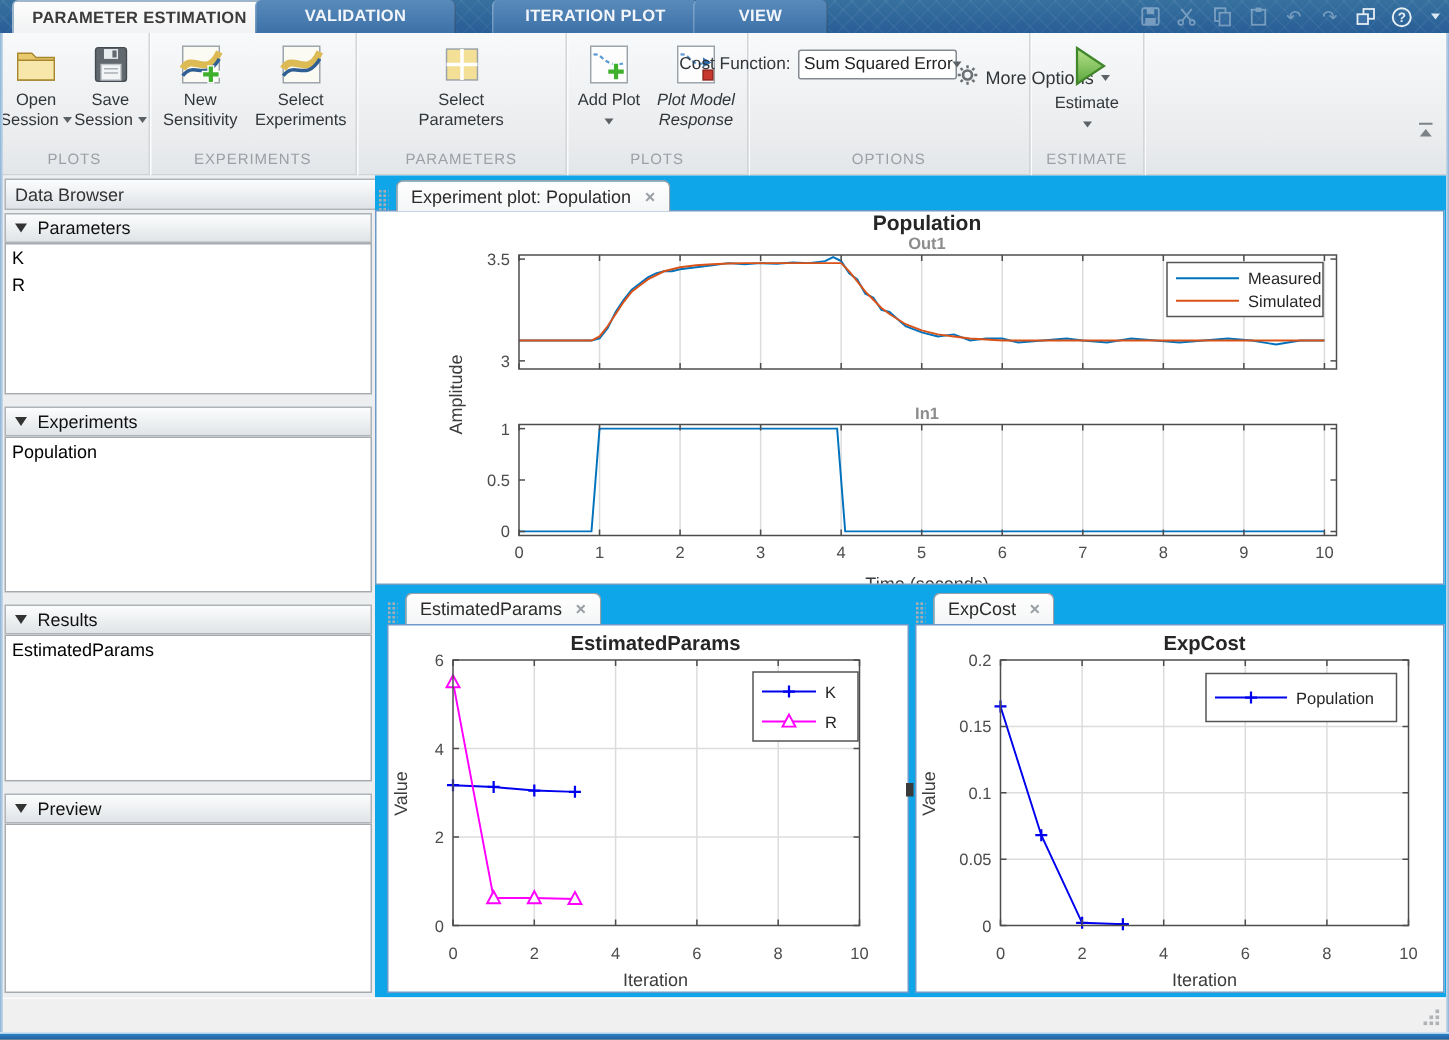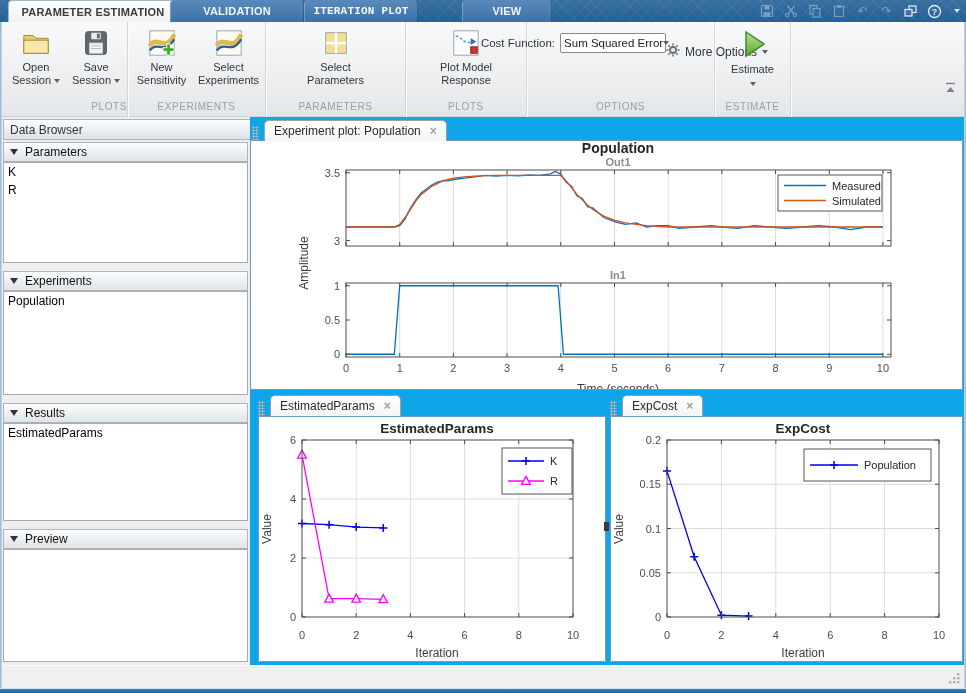--- a/index.html
+++ b/index.html
@@ -76,21 +76,21 @@
   #borderL{left:0;} #borderR{right:0;background:linear-gradient(90deg,#c8dbec,#8fb4d6);}
 </style>
 </head>
 <body>
 
 <div id="window">
 
   <div id="tabstrip">
     <div class="rtab active" style="left:8px;width:170px;">PARAMETER ESTIMATION</div>
     <div class="rtab" style="left:170px;width:134px;">VALIDATION</div>
-    <div class="rtab" style="left:304px;width:114px;font-family:Liberation Mono, monospace;">ITERATION PLOT</div>
+    <div class="rtab" style="left:328px;width:138px;">ITERATION PLOT</div>
     <div class="rtab" style="left:462px;width:90px;">VIEW</div>
 
     <div id="qat">
       <span class="qicon disabled">
         <svg width="14" height="14" viewBox="0 0 14 14">
             <rect x="1.5" y="1.5" width="11" height="11" rx="1" fill="none" stroke="#dbe7f2" stroke-width="1.2"></rect>
             <rect x="4.5" y="2" width="5" height="3.5" fill="#dbe7f2"></rect>
             <rect x="3.5" y="8" width="7" height="4" fill="#dbe7f2"></rect>
           </svg>
       </span>
@@ -126,21 +126,21 @@
             <circle cx="7.5" cy="7.5" r="6" fill="none" stroke="#e6eef5" stroke-width="1.3"></circle>
             <text x="7.5" y="10.6" text-anchor="middle" font-size="9" font-weight="bold" fill="#e6eef5">?</text>
           </svg>
       </span>
       <span class="caret qcaret"></span>
     </div>
   </div>
 
   <div id="toolbar">
 
-    <div class="tgroup" style="width:128px;align-items:flex-end;">
+    <div class="tgroup" style="width:100px;">
       <div class="tgroup-buttons">
         <div class="tbtn" style="width:58px;">
           <span class="ticon">
             <svg width="30" height="30" viewBox="0 0 32 32">
                 <path d="M3 8 h10 l3 3 h13 v16 h-26 z" fill="#e9c96d" stroke="#a8862e"></path>
                 <path d="M3 13 h26 v14 h-26 z" fill="#f7e7ab" stroke="#a8862e"></path>
               </svg>
           </span>
           <span class="tlabel">Open</span>
           <span class="tlabel"><span>Session</span><span class="caret"></span></span>
@@ -204,21 +204,32 @@
           </span>
           <span class="tlabel">Select</span>
           <span class="tlabel">Parameters</span>
         </div>
       </div>
       <div class="tgroup-label">PARAMETERS</div>
     </div>
 
     <div class="tgroup" style="width:121px;">
       <div class="tgroup-buttons">
-        <div class="tbtn" style="width:64px;">
+        <div class="tbtn" style="width:52px;">
+          <span class="ticon">
+            <svg width="30" height="30" viewBox="0 0 32 32">
+                <rect x="3" y="3" width="26" height="26" fill="#fdfdfd" stroke="#98a0a8"></rect>
+                <path d="M5 9 C11 7 13 19 27 15" fill="none" stroke="#5b9bd5" stroke-width="1.6" stroke-dasharray="3 2"></path>
+                <path d="M19 15 h4 v4 h4 v4 h-4 v4 h-4 v-4 h-4 v-4 h4 z" fill="#3fb02c" stroke="#fff"></path>
+              </svg>
+          </span>
+          <span class="tlabel">Add Plot</span>
+          <span class="tlabel"><span class="caret" style="margin-left:0;margin-top:2px;"></span></span>
+        </div>
+        <div class="tbtn" style="width:64px;font-style:italic;">
           <span class="ticon">
             <svg width="30" height="30" viewBox="0 0 32 32">
                 <rect x="3" y="3" width="26" height="26" fill="#fdfdfd" stroke="#98a0a8"></rect>
                 <path d="M5 9 C11 7 12 18 22 15" fill="none" stroke="#5b9bd5" stroke-width="1.6" stroke-dasharray="3 2"></path>
                 <path d="M21 11 l6 3.5 -6 3.5 z" fill="#2f6fb5"></path>
                 <rect x="21" y="20" width="7" height="7" fill="#c8372d" stroke="#8e241c"></rect>
               </svg>
           </span>
           <span class="tlabel">Plot Model</span>
           <span class="tlabel">Response</span>

